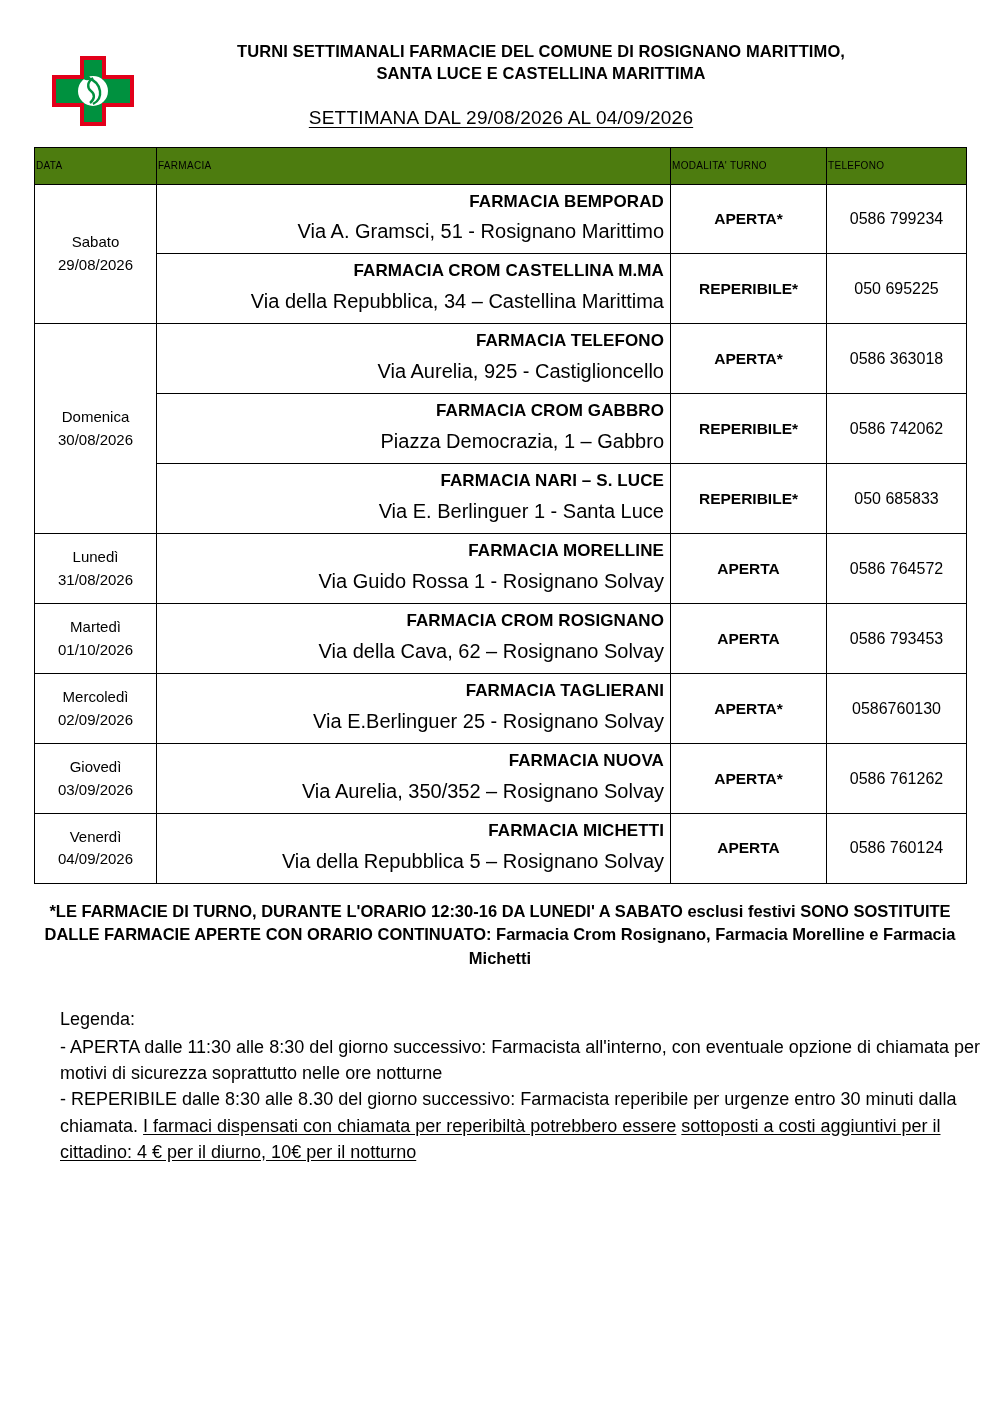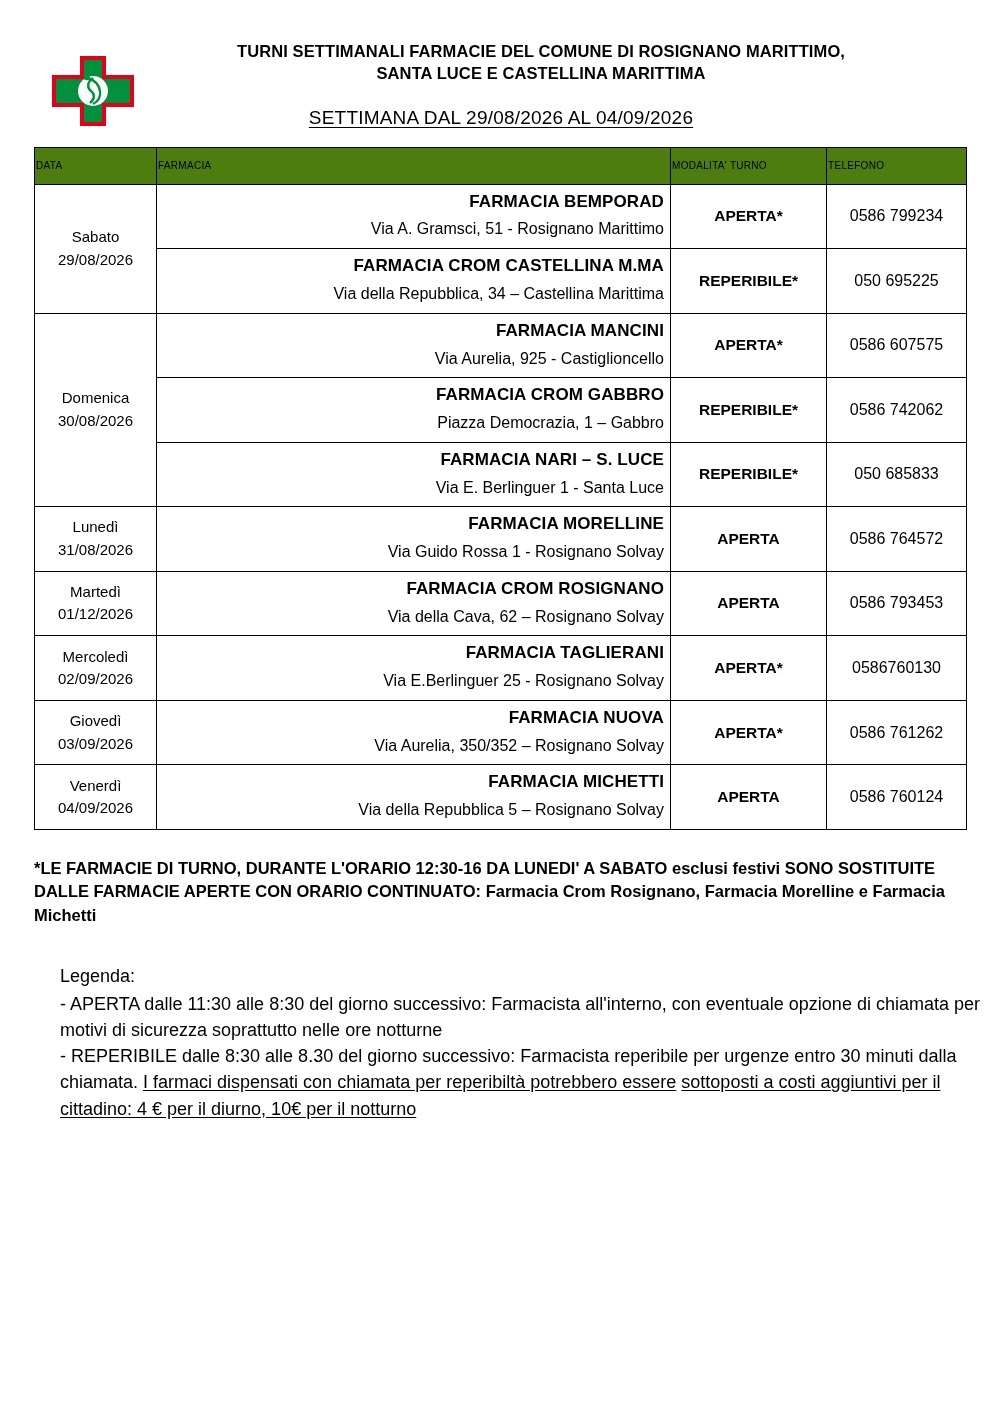--- a/index.html
+++ b/index.html
@@ -95,40 +95,41 @@
     text-align: right;
     padding: 6px 6px 8px 6px;
     line-height: 1.35;
   }
   .pharm-name {
     font-size: 17px;
     font-weight: bold;
     letter-spacing: 0.1px;
   }
   .pharm-addr {
-    font-size: 16px;
+    font-size: 20px;
     margin-top: 5px;
   }
   td.mode-cell {
     text-align: center;
     font-size: 15.5px;
     font-weight: bold;
   }
   td.tel-cell {
     text-align: center;
     font-size: 16px;
   }
 
   
   .note {
-    margin-top: 27px;
+    margin-top: 16px;
     font-size: 16.5px;
     font-weight: bold;
     line-height: 1.42;
     width: 932px;
+    text-align: center;
   }
   .legend {
     margin-top: 36px;
     font-size: 18px;
     line-height: 1.45;
     width: 945px;
     margin-left: 26px;
   }
   .legend .lg-title { margin-bottom: 2px; }
   .legend .u { text-decoration: underline; text-underline-offset: 2px; }
@@ -200,25 +201,25 @@
         <td class="mode-cell">REPERIBILE*</td>
         <td class="tel-cell">050 695225</td>
       </tr>
 
       <tr>
         <td class="date-cell" rowspan="3">
           <span>Domenica</span><br>
           <span>30/08/2026</span>
         </td>
         <td class="pharm-cell">
-          <div class="pharm-name">FARMACIA MANCINI</div>
+          <div class="pharm-name">FARMACIA TELEFONO</div>
           <div class="pharm-addr">Via Aurelia, 925 - Castiglioncello</div>
         </td>
         <td class="mode-cell">APERTA*</td>
-        <td class="tel-cell">0586 607575</td>
+        <td class="tel-cell">0586 363018</td>
       </tr>
       <tr>
         <td class="pharm-cell">
           <div class="pharm-name">FARMACIA CROM GABBRO</div>
           <div class="pharm-addr">Piazza Democrazia, 1 – Gabbro</div>
         </td>
         <td class="mode-cell">REPERIBILE*</td>
         <td class="tel-cell">0586 742062</td>
       </tr>
       <tr>
@@ -239,21 +240,21 @@
           <div class="pharm-name">FARMACIA MORELLINE</div>
           <div class="pharm-addr">Via Guido Rossa 1 - Rosignano Solvay</div>
         </td>
         <td class="mode-cell">APERTA</td>
         <td class="tel-cell">0586 764572</td>
       </tr>
 
       <tr>
         <td class="date-cell">
           <span>Martedì</span><br>
-          <span>01/12/2026</span>
+          <span>01/10/2026</span>
         </td>
         <td class="pharm-cell">
           <div class="pharm-name">FARMACIA CROM ROSIGNANO</div>
           <div class="pharm-addr">Via della Cava, 62 – Rosignano Solvay</div>
         </td>
         <td class="mode-cell">APERTA</td>
         <td class="tel-cell">0586 793453</td>
       </tr>
 
       <tr>

